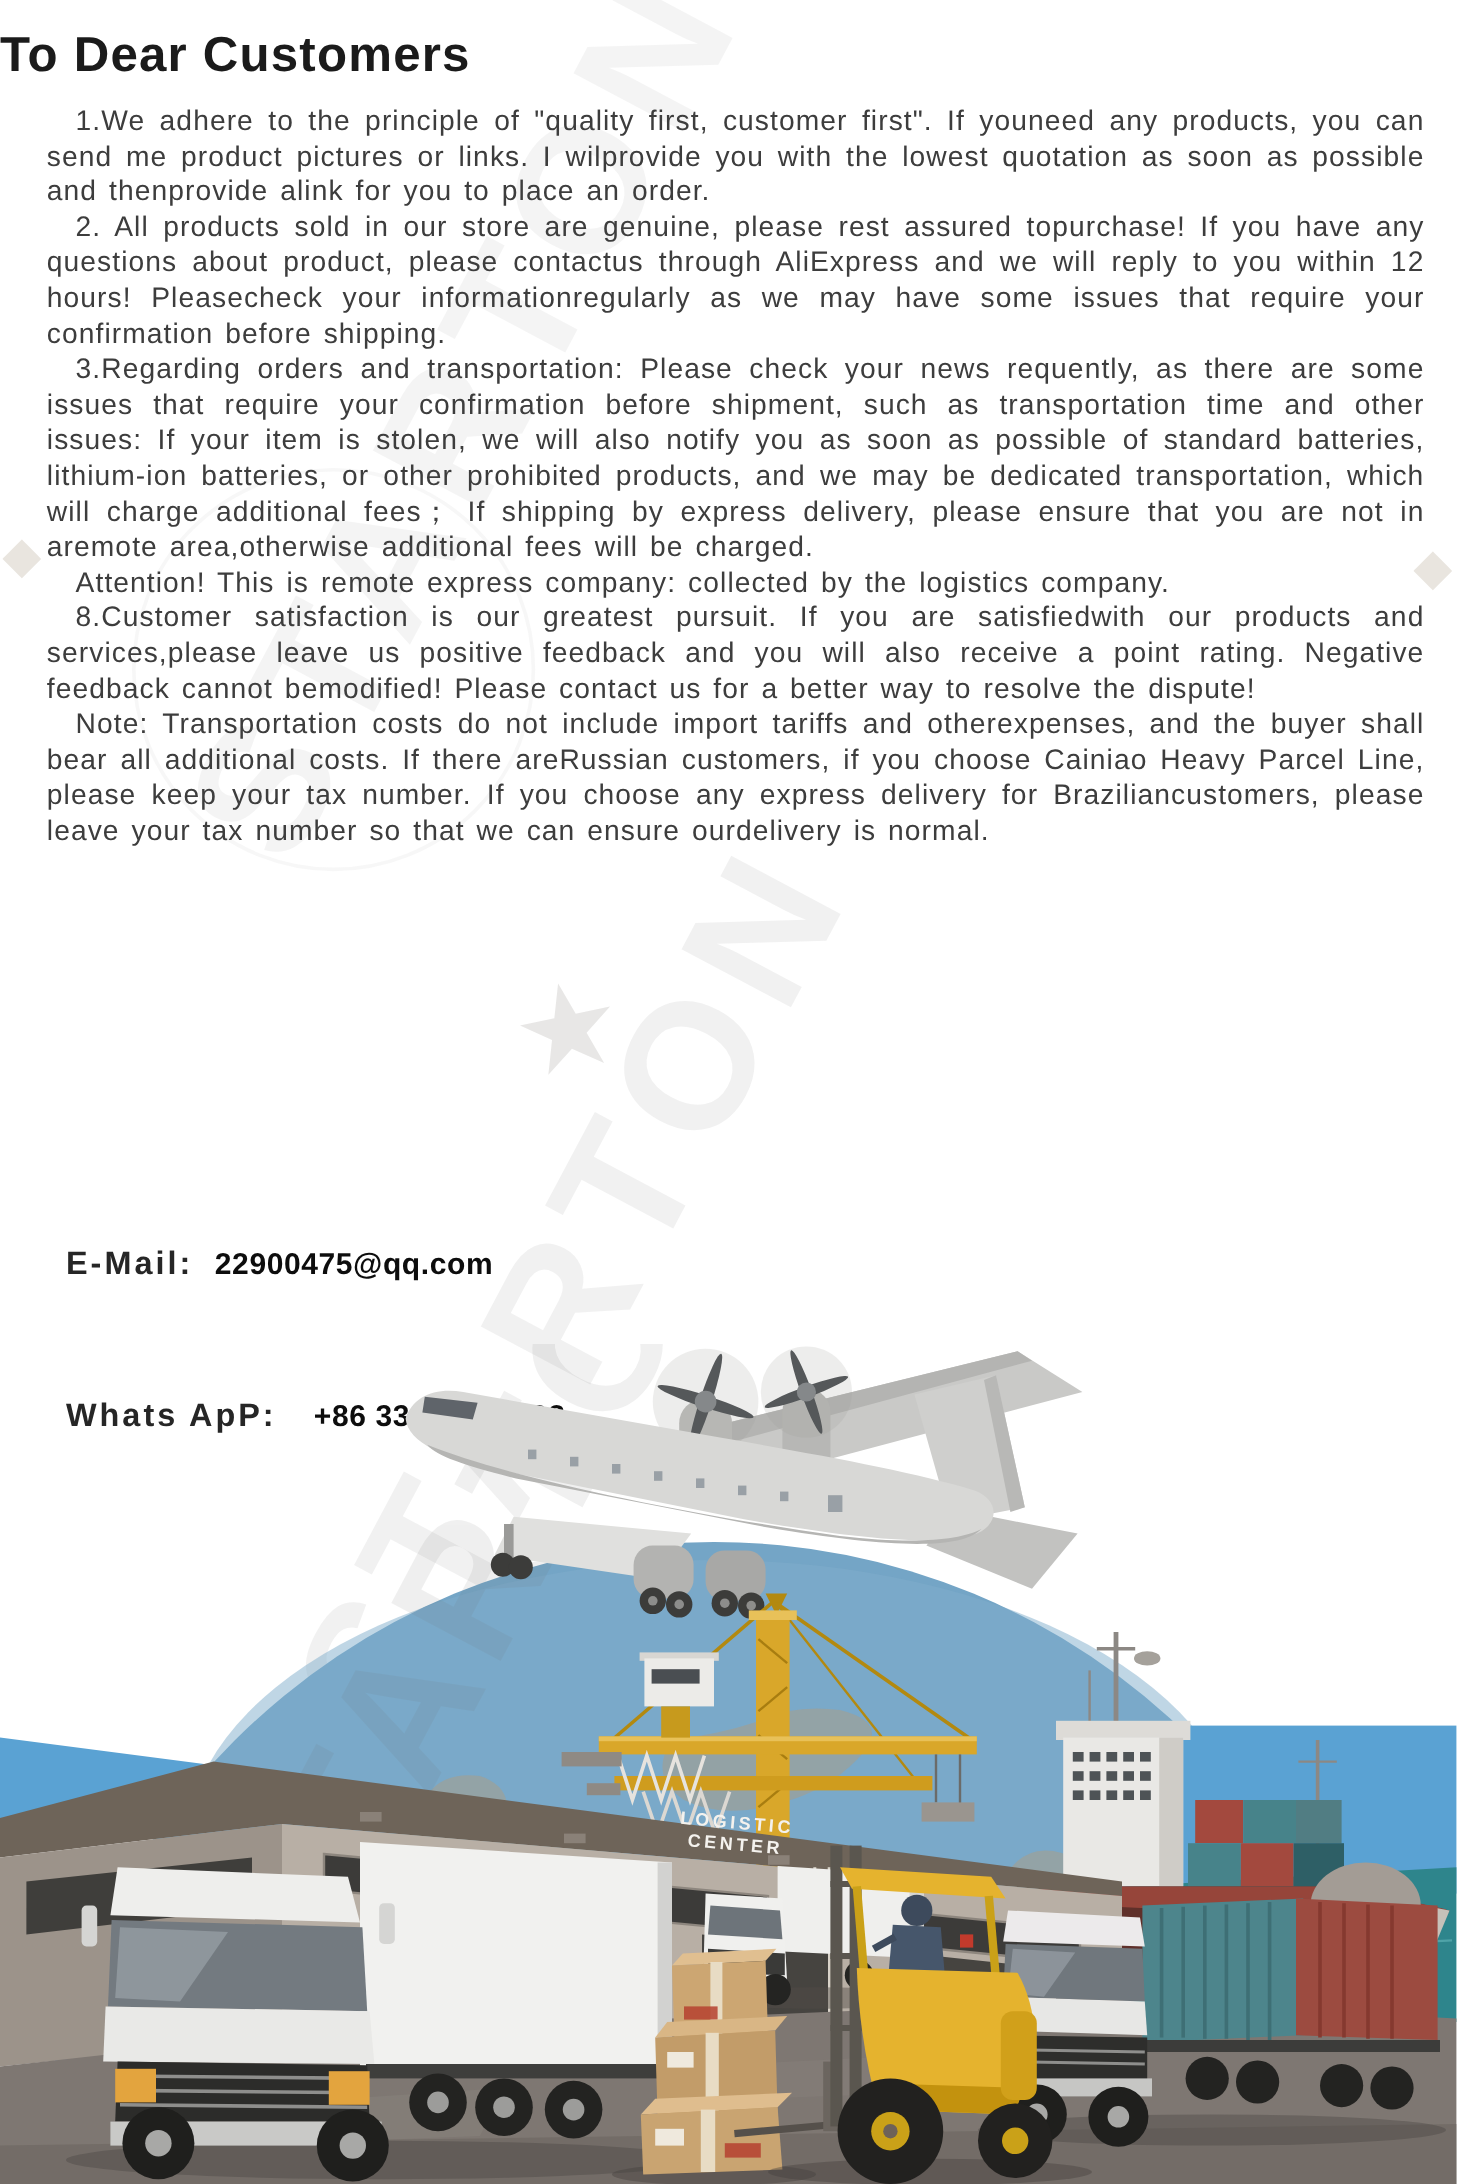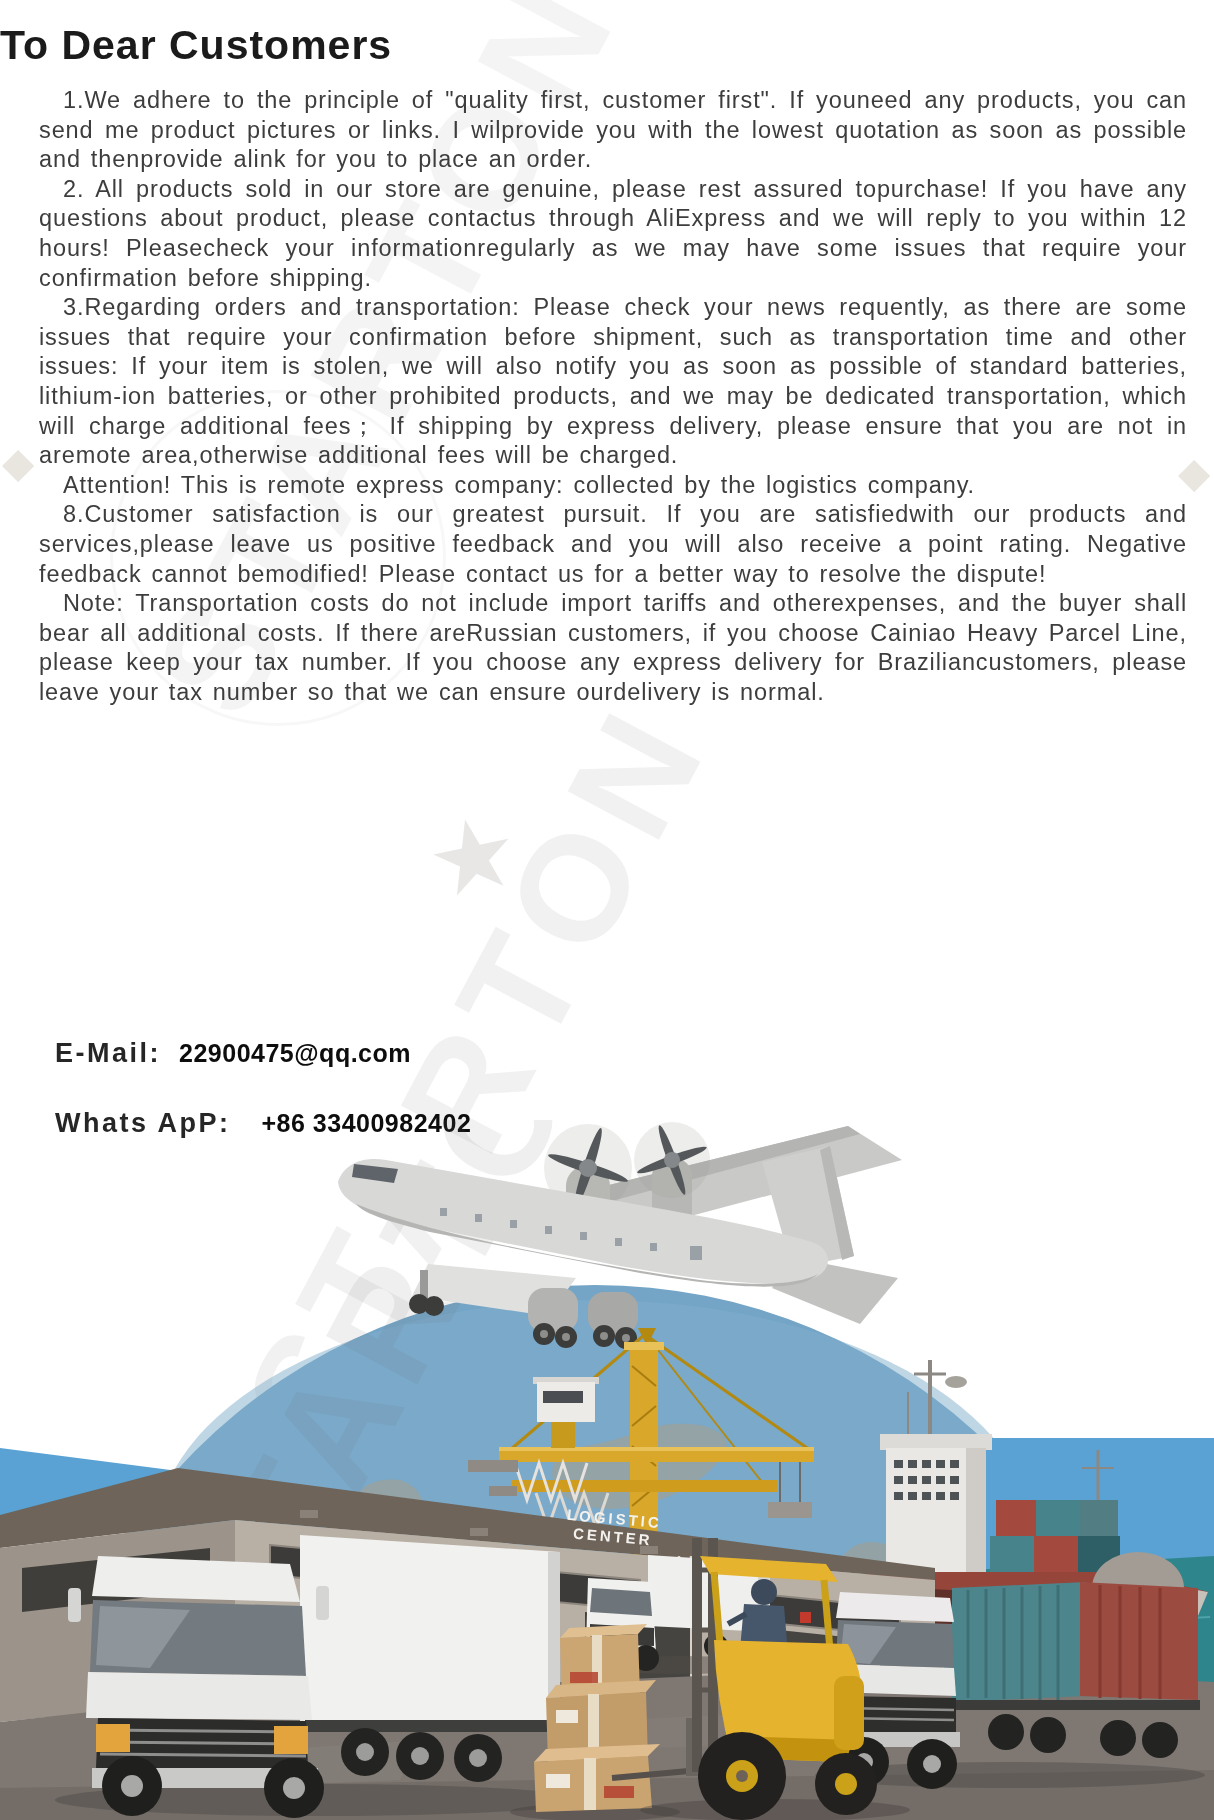--- a/index.html
+++ b/index.html
@@ -20,21 +20,21 @@
   .title{position:absolute;top:22px;left:0;width:100%;text-align:left;
          font-size:41px;font-weight:bold;color:#1b1b1b;letter-spacing:1px;}
 
   .body-text{position:absolute;top:86px;left:39px;width:1148px;
              font-size:23.5px;line-height:29.6px;text-align:justify;
              letter-spacing:0.9px;word-spacing:2.5px;color:#3d3d3d;}
   .body-text p{margin:0;text-indent:24px;}
 
   .contact-row{position:absolute;left:55px;display:flex;align-items:baseline;gap:18px;}
   .contact-row.email{top:1038px;}
-  .contact-row.whatsapp{top:1108px;gap:31px;}
+  .contact-row.whatsapp{top:1164px;gap:31px;}
   .contact-label{font-size:27px;font-weight:bold;color:#262626;letter-spacing:2.5px;text-align:right;}
   .contact-value{font-size:25px;font-weight:bold;color:#0d0d0d;letter-spacing:0.5px;text-align:center;}
 
   .illustration{position:absolute;top:1120px;left:0;width:1214px;height:700px;}
   .illustration svg{display:block;}
 </style>
 </head>
 <body>
 
 <div class="page">

